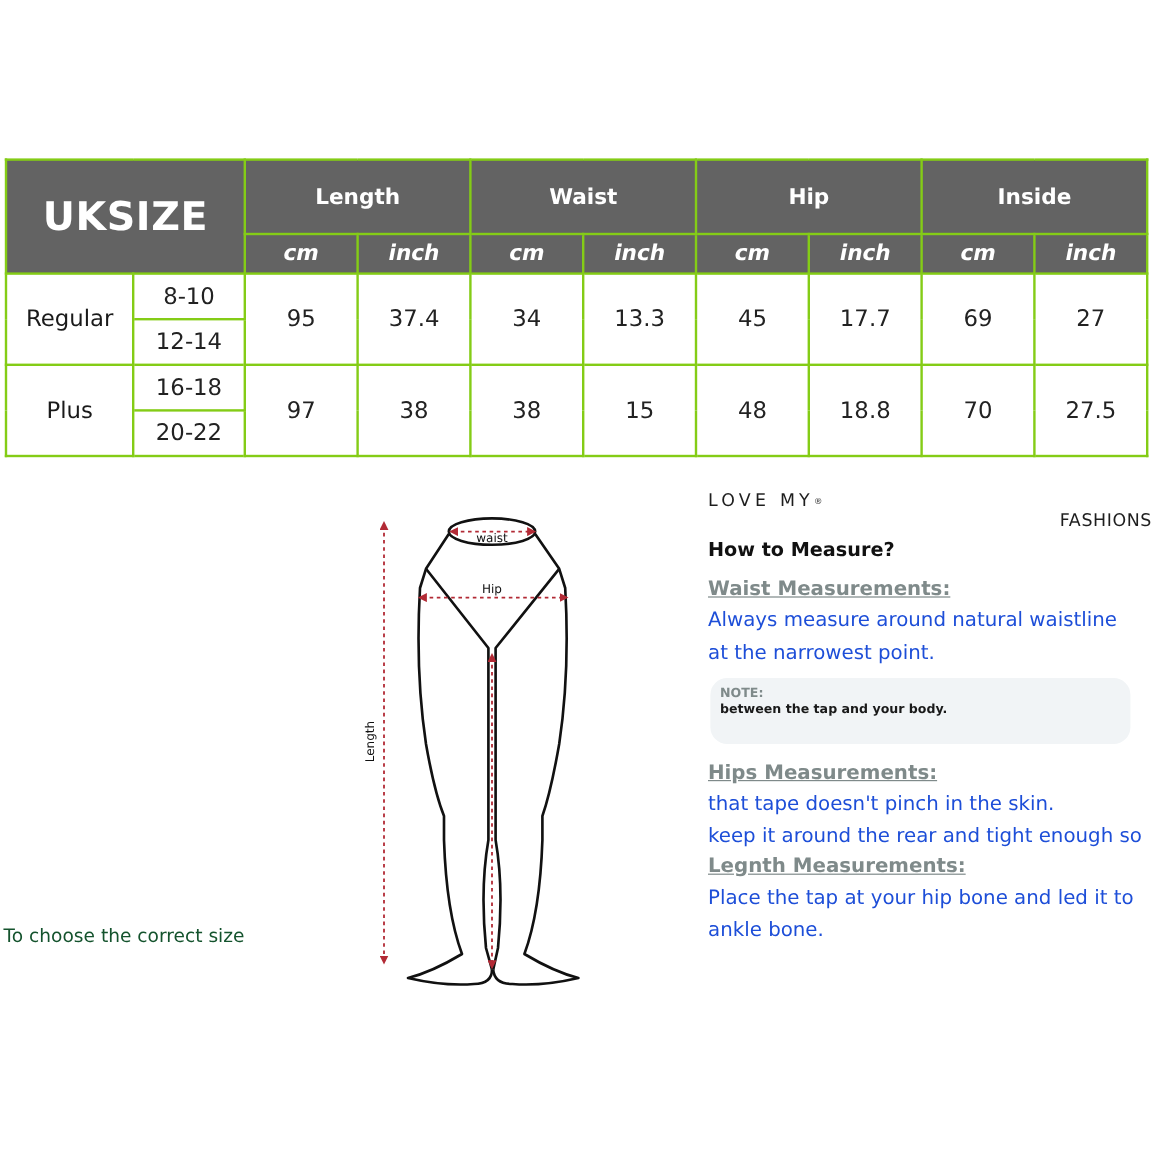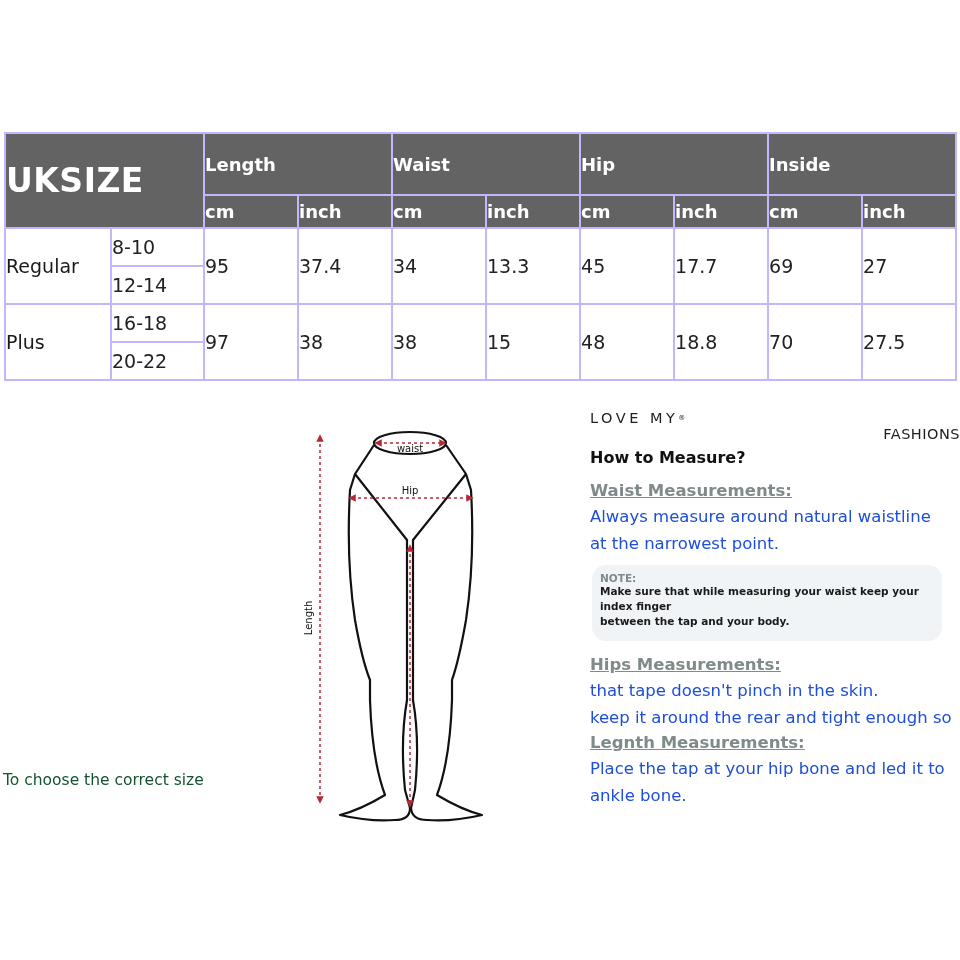--- a/index.html
+++ b/index.html
@@ -1,38 +1,38 @@
 <!DOCTYPE html>
 <html><head>
 <meta charset="utf-8">
 <style>
   html, body { margin:0; padding:0; background:#ffffff; }
   body { width:960px; height:960px; position:relative; overflow:hidden;
          font-family:"DejaVu Sans", sans-serif; color:#1a1a1a; }
   table.size { position:absolute; left:4px; top:132px; border-collapse:collapse;
                table-layout:fixed; width:951px; }
-  table.size td { border:2px solid #c4b5fd; text-align:left; vertical-align:middle; padding:0; }
+  table.size td { border:2px solid #84cc16; text-align:center; vertical-align:middle; padding:0; }
   .hd { background:#636363; color:#fff; font-weight:bold; }
   .hd1 { height:60px; font-size:18px; }
-  .hd2 { height:31px; font-size:18px; }
+  .hd2 { height:31px; font-size:18px;font-style:italic; }
   .uk { font-size:33px; font-weight:bold; letter-spacing:0.5px; }
   .cell { height:36px; font-size:19px; color:#222; }
   .grp { font-size:19px; }
 
   .figure { position:absolute; left:300px; top:425px; width:200px; height:410px; }
   .intro { position:absolute; left:3px; top:768px; font-size:15.5px; line-height:25px; color:#14532d; }
 
   .right { position:absolute; left:590px; top:411px; width:370px; }
   .brand { font-size:14.5px; letter-spacing:3.5px; line-height:15px; color:#1e1e1e; }
   .brand2 { font-size:14.5px; letter-spacing:0.5px; line-height:16px; color:#1e1e1e;text-align:right; }
   .brand sup { font-size:7px; letter-spacing:0; vertical-align:top; }
   .howto { font-size:16px; font-weight:bold; margin-top:6px; color:#111; }
   .sec-h { font-size:16.5px; font-weight:bold; color:#7f8a8a; margin-top:0; line-height:24px;text-decoration:underline; }
   .sec-b { font-size:16.5px; line-height:27px; color:#1d4ed8; }
-  .note { margin:8px 0 12px 2px; width:350px; height:76px; background:#f1f4f6; border-radius:14px;
+  .note { margin:8px 0 12px 2px; width:350px; height:55px; background:#f1f4f6; border-radius:14px;
           box-sizing:border-box; padding:7px 8px; }
   .note-h { font-size:10.5px; font-weight:bold; color:#7f8a8a; }
   .note-b { font-size:10.5px; font-weight:bold; color:#1a1a1a; line-height:15px; }
 </style>
 </head>
 <body>
 
 <table class="size">
   <colgroup>
     <col style="width:106px">
@@ -134,21 +134,20 @@
   <div class="brand"><span>LOVE MY</span><sup>®</sup></div>
   <div class="brand2">FASHIONS</div>
   <div class="howto">How to Measure?</div>
 
   <div class="sec-h" style="margin-top:12px">Waist Measurements:</div>
   <div class="sec-b">Always measure around natural waistline</div>
   <div class="sec-b">at the narrowest point.</div>
 
   <div class="note">
     <div class="note-h">NOTE:</div>
-    <div class="note-b">Make sure that while measuring your waist keep your index finger</div>
     <div class="note-b">between the tap and  your body.</div>
   </div>
 
   <div class="sec-h">Hips Measurements:</div>
   <div class="sec-b">that tape doesn't pinch in the skin.</div>
   <div class="sec-b">keep it around the rear and tight enough so</div>
 
   <div class="sec-h">Legnth Measurements:</div>
   <div class="sec-b">Place the tap at your hip bone and led it to</div>
   <div class="sec-b">ankle bone.</div>

